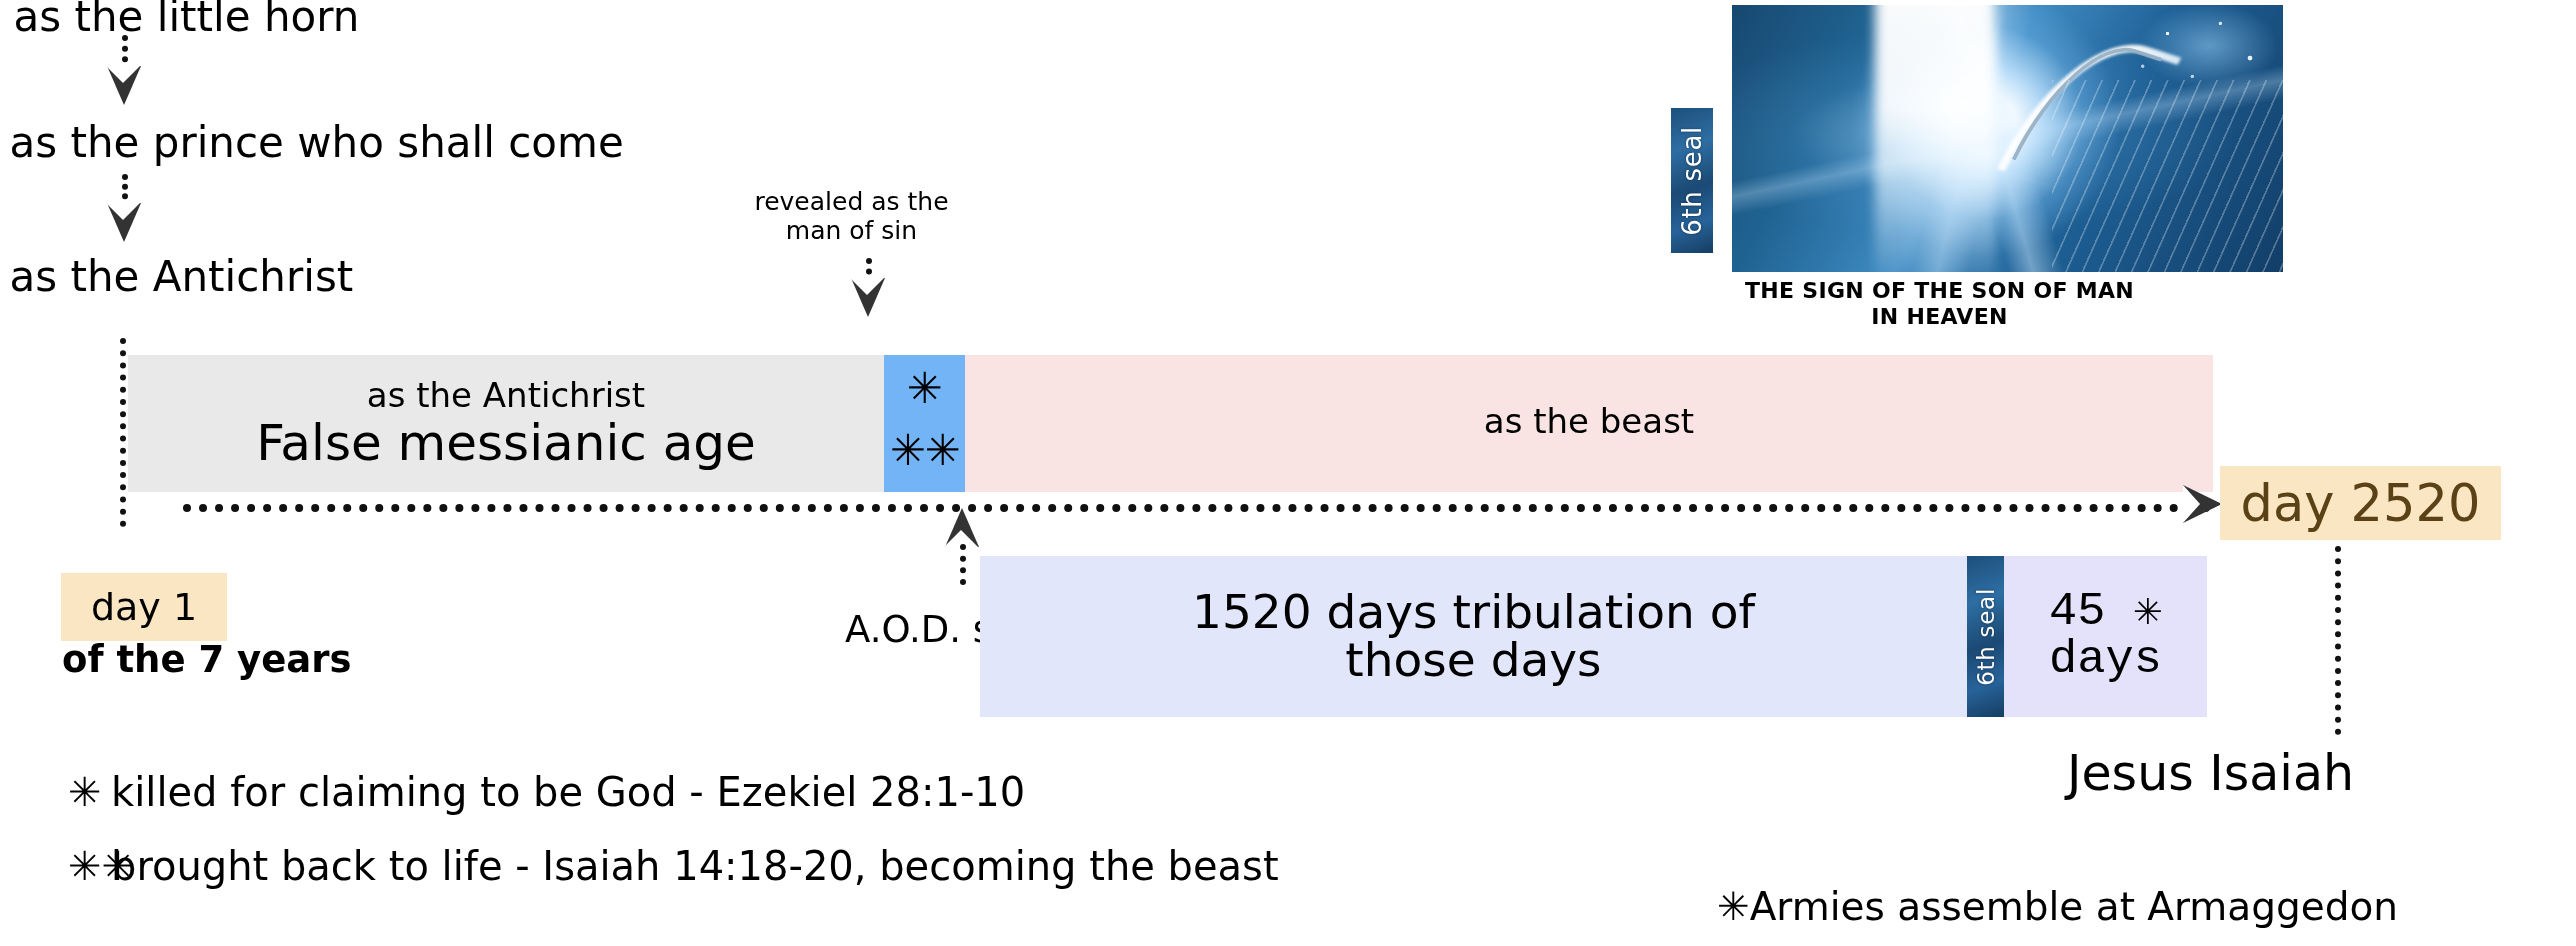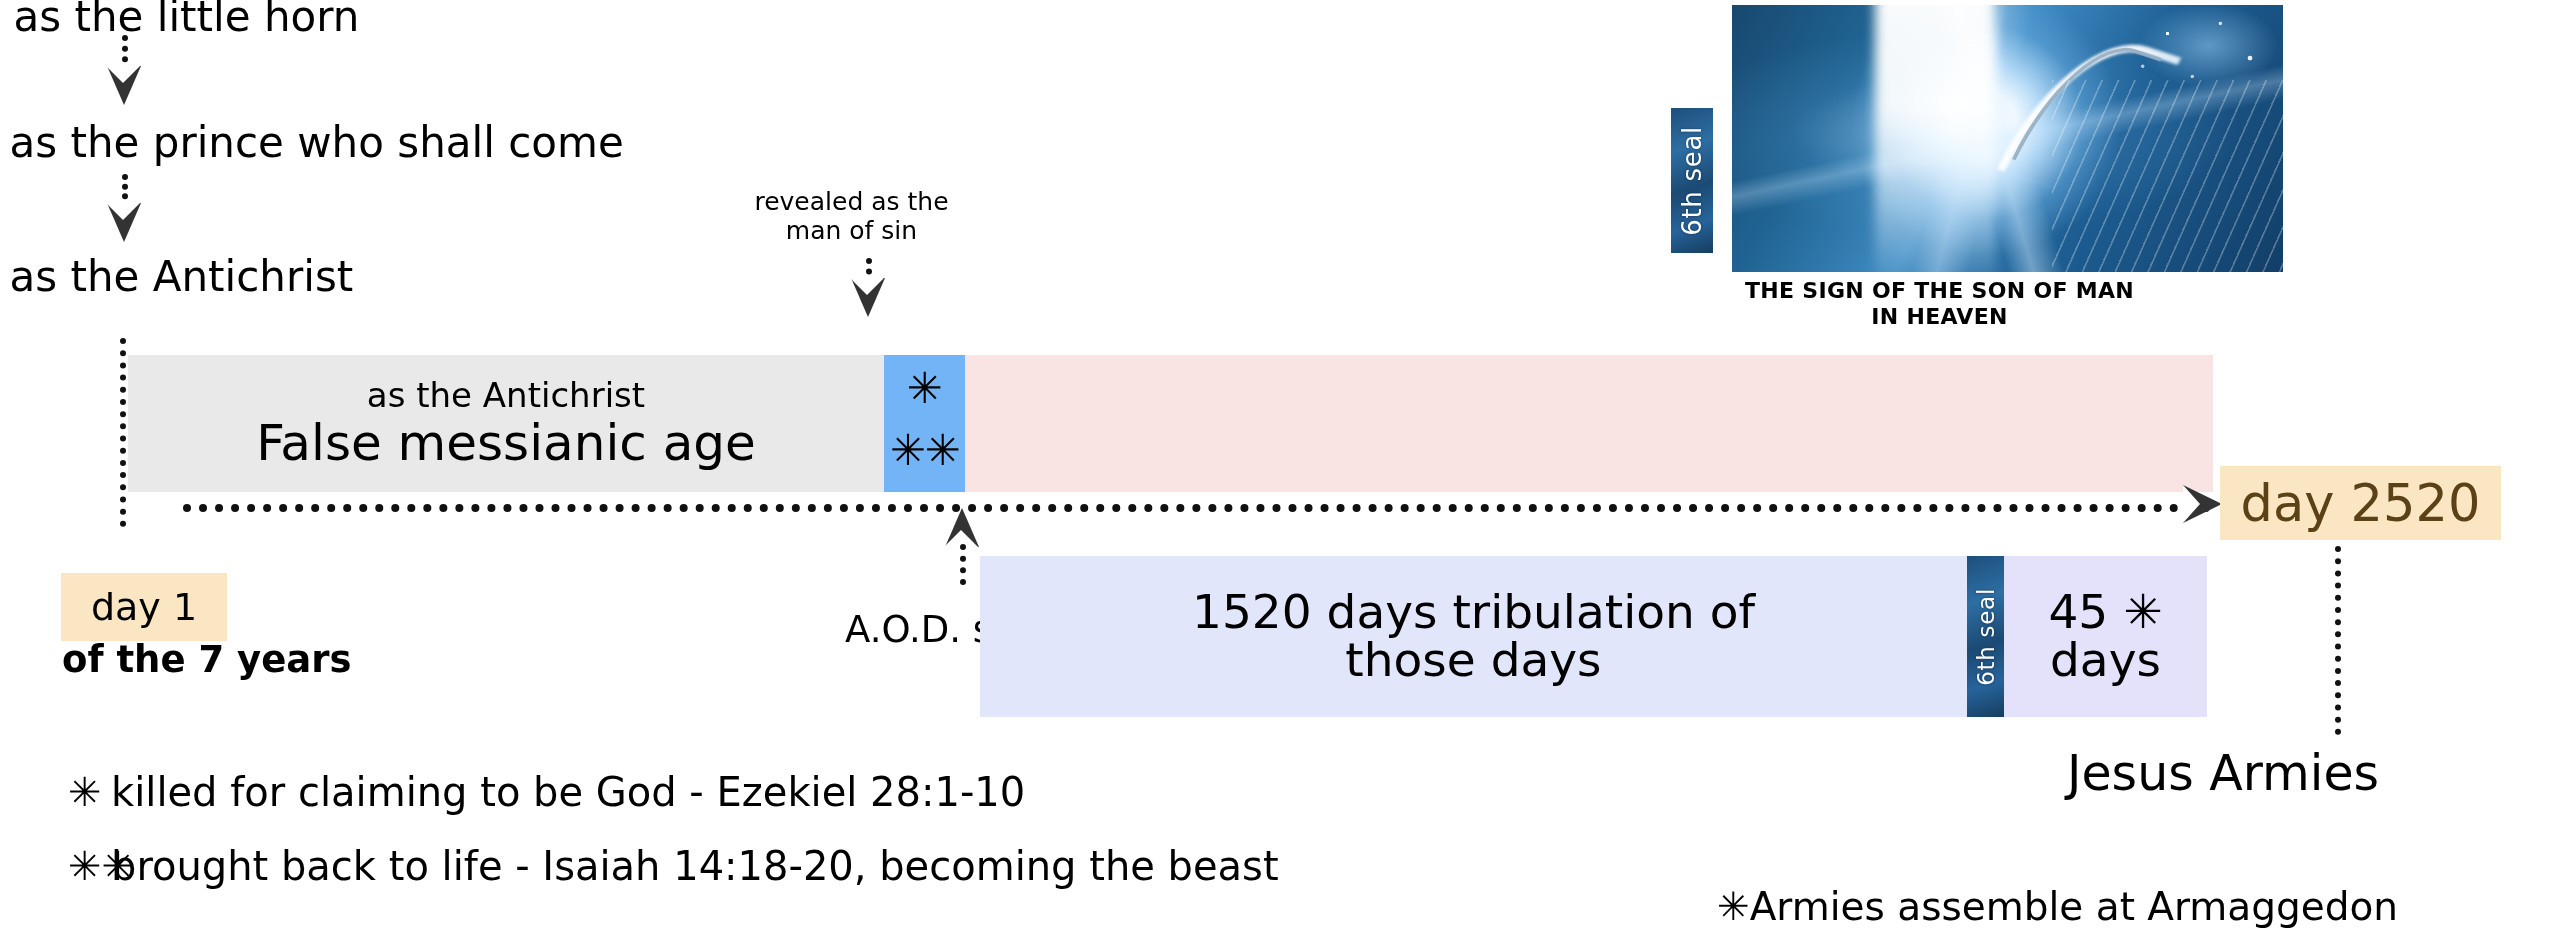--- a/index.html
+++ b/index.html
@@ -42,21 +42,21 @@
     border-right:17.6px solid transparent;
     border-bottom:17.6px solid #fff;
   }
 
   
   .bar{position:absolute;box-sizing:border-box;}
   .bar-gray{background:#e9e9e9;}
   .bar-blue-mark{background:#72b4f5;}
   .bar-pink{background:#fae3e3;}
   .bar-lav{background:#e2e6fa;}
-  .bar-lav2{background:#e4e2fa;}
+  .bar-lav2{background:#e4e2fa;font-family:Liberation Mono, monospace;}
 
   .bar-inner{
     position:absolute;left:0;right:0;top:50%;transform:translateY(-50%);
     text-align:center;line-height:1.04;
   }
   .small-cap{font-size:34px;display:block;margin-bottom:4px;}
   .big-cap{font-size:50px;display:block;}
   .big-cap2{font-size:47px;display:block;}
 
   
@@ -198,20 +198,21 @@
   </div>
 </div>
 
 <div class="bar bar-blue-mark" style="left:884px;top:355px;width:81px;height:137px;">
   <div class="ast1">✳</div>
   <div class="ast2">✳✳</div>
 </div>
 
 <div class="bar bar-pink" style="left:965px;top:355px;width:1248px;height:137px;">
   <div class="bar-inner">
+    <span class="small-cap">as the beast</span>
   </div>
 </div>
 
 <div class="vdots" style="left:120px;top:338px;height:189px;"></div>
 
 <div class="hdots" style="left:183px;top:504px;width:2028px;"></div>
 <div class="arrowright" style="left:2183px;top:485px;"></div>
 
 <div class="chip" style="left:61px;top:573px;width:166px;height:68px;">
   <span>day 1</span>
@@ -265,16 +266,16 @@
 </div>
 
 <div class="legend-line" style="left:68px;top:772px;">
   <span class="mk">✳</span><span>killed for claiming to be God - Ezekiel 28:1-10</span>
 </div>
 
 <div class="legend-line" style="left:68px;top:846px;">
   <span class="mk">✳✳</span><span>brought back to life - Isaiah 14:18-20, becoming the beast</span>
 </div>
 
-<div class="jesus" style="left:2067px;top:749px;">Jesus Armies</div>
+<div class="jesus" style="left:2067px;top:749px;">Jesus Isaiah</div>
 
 <div class="armag" style="left:1717px;top:887px;">✳Armies assemble at Armaggedon</div>
 
 
 </body></html>

